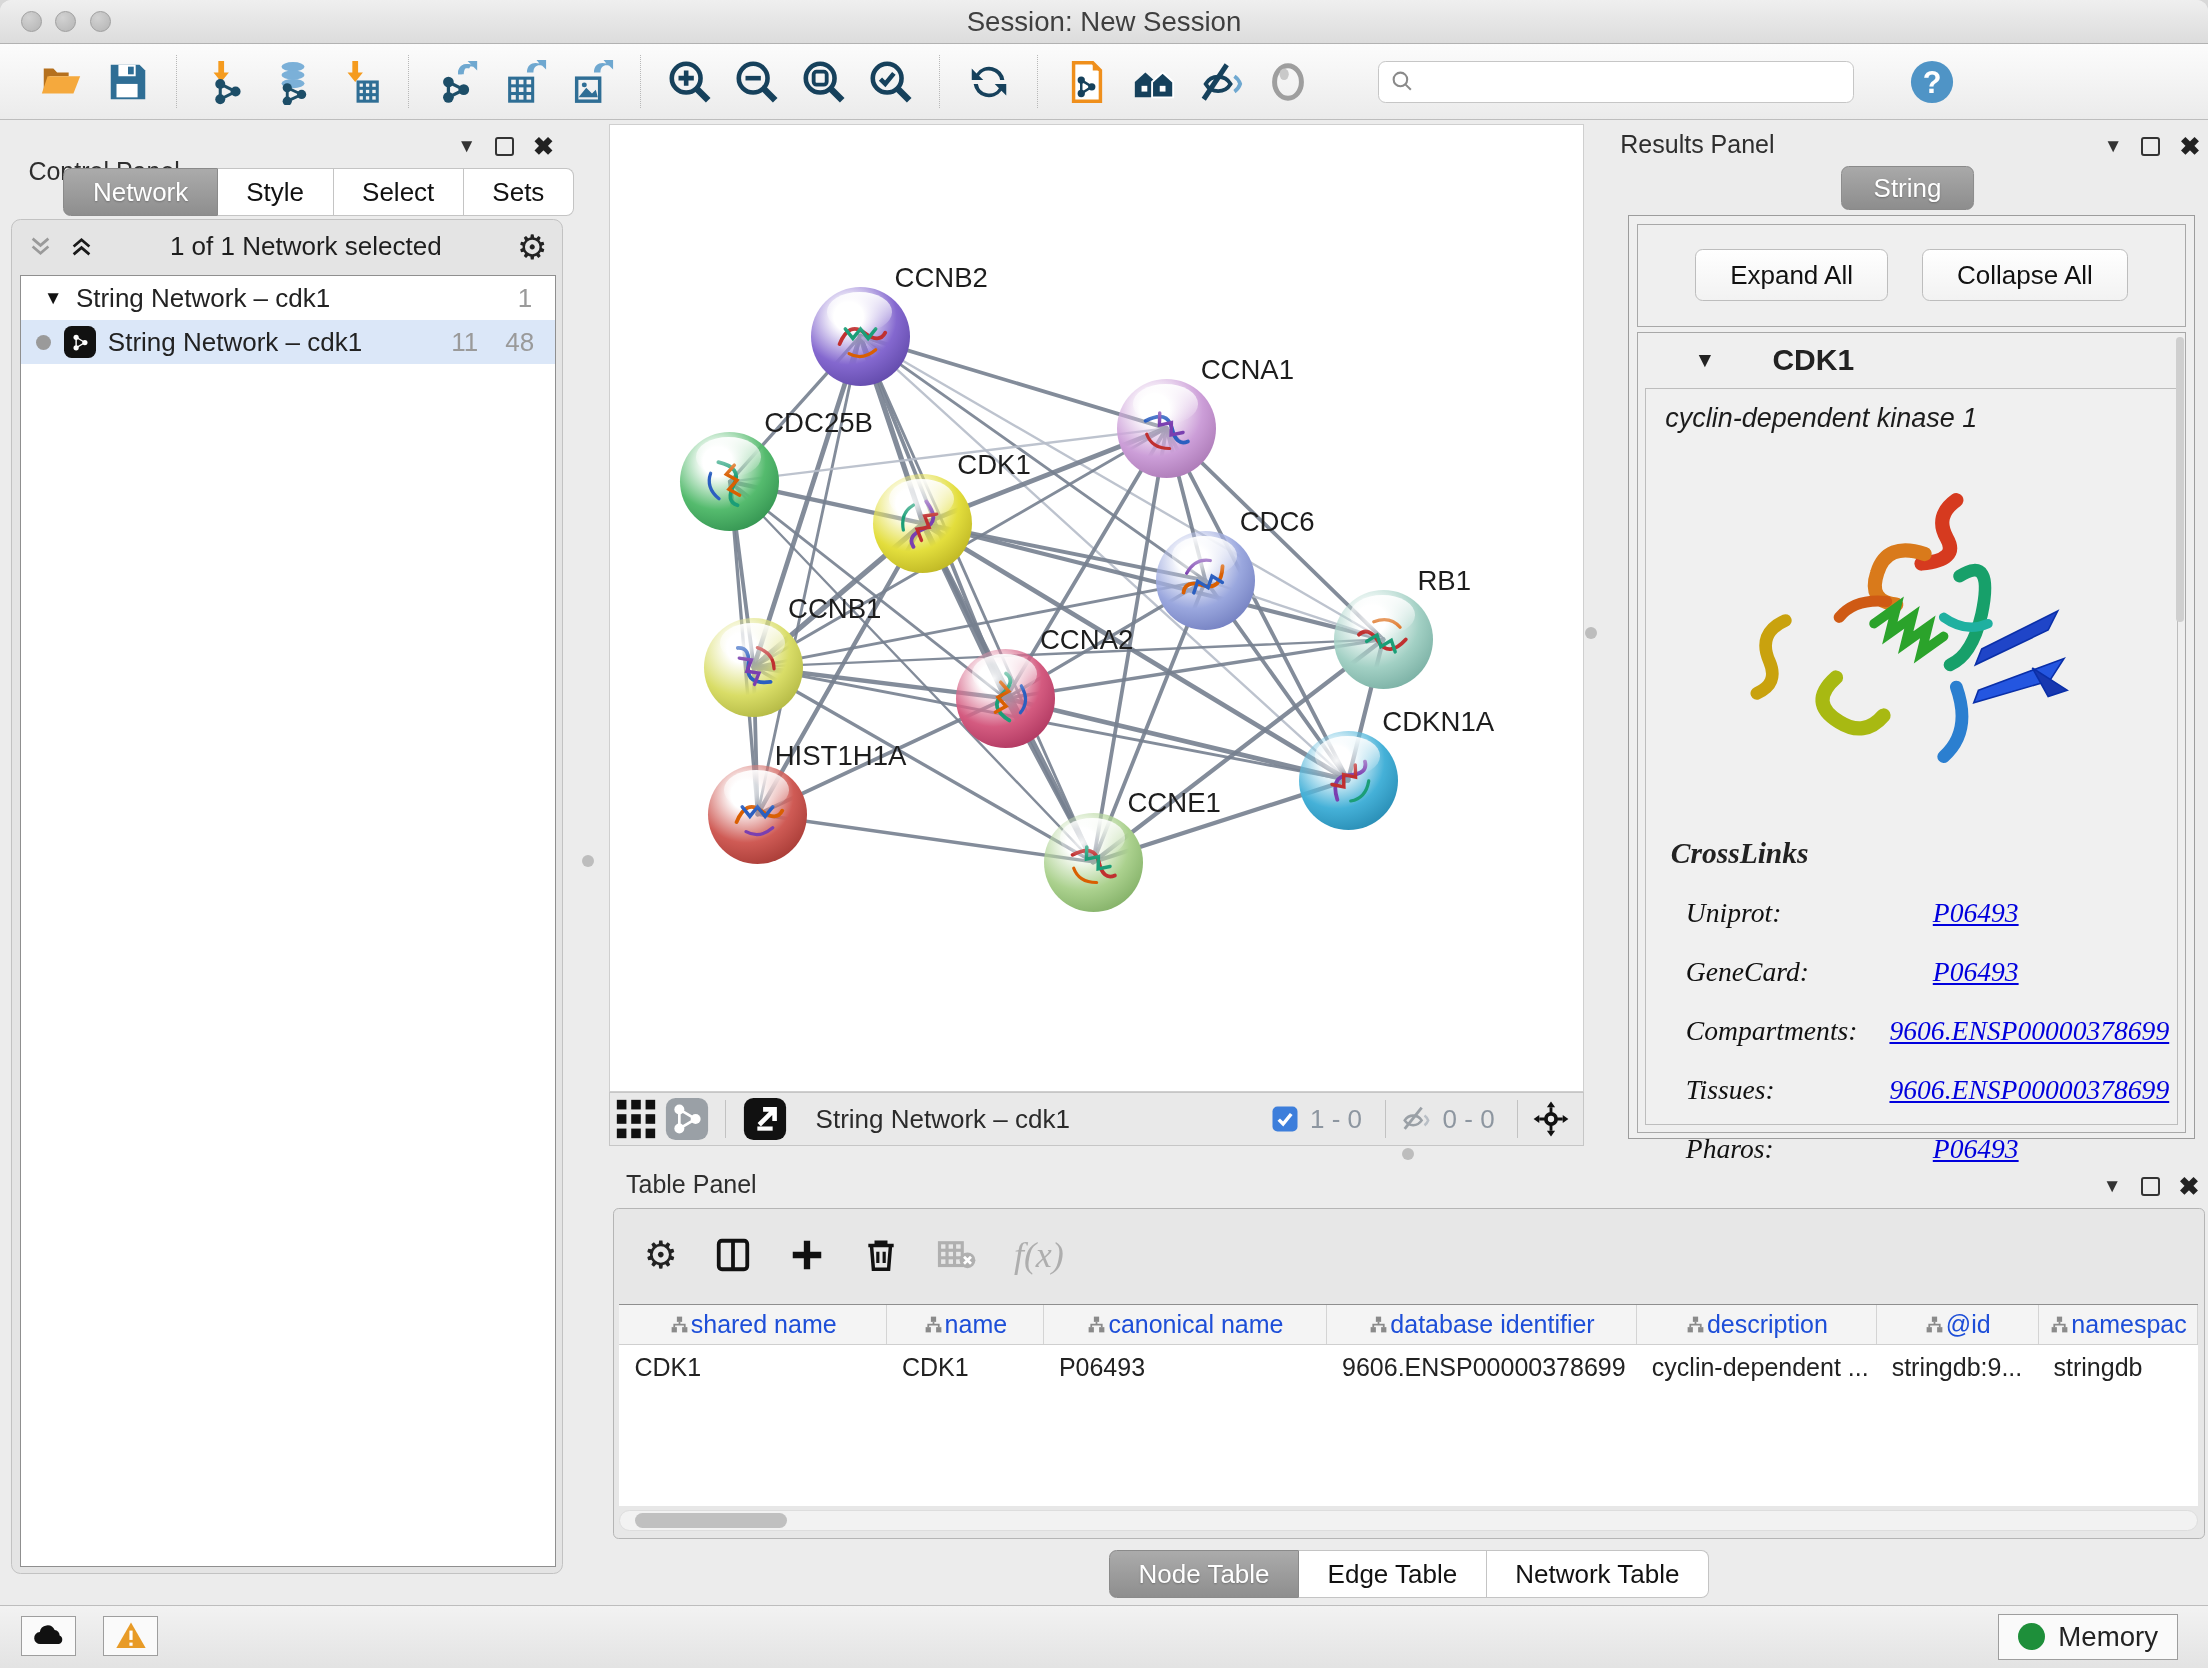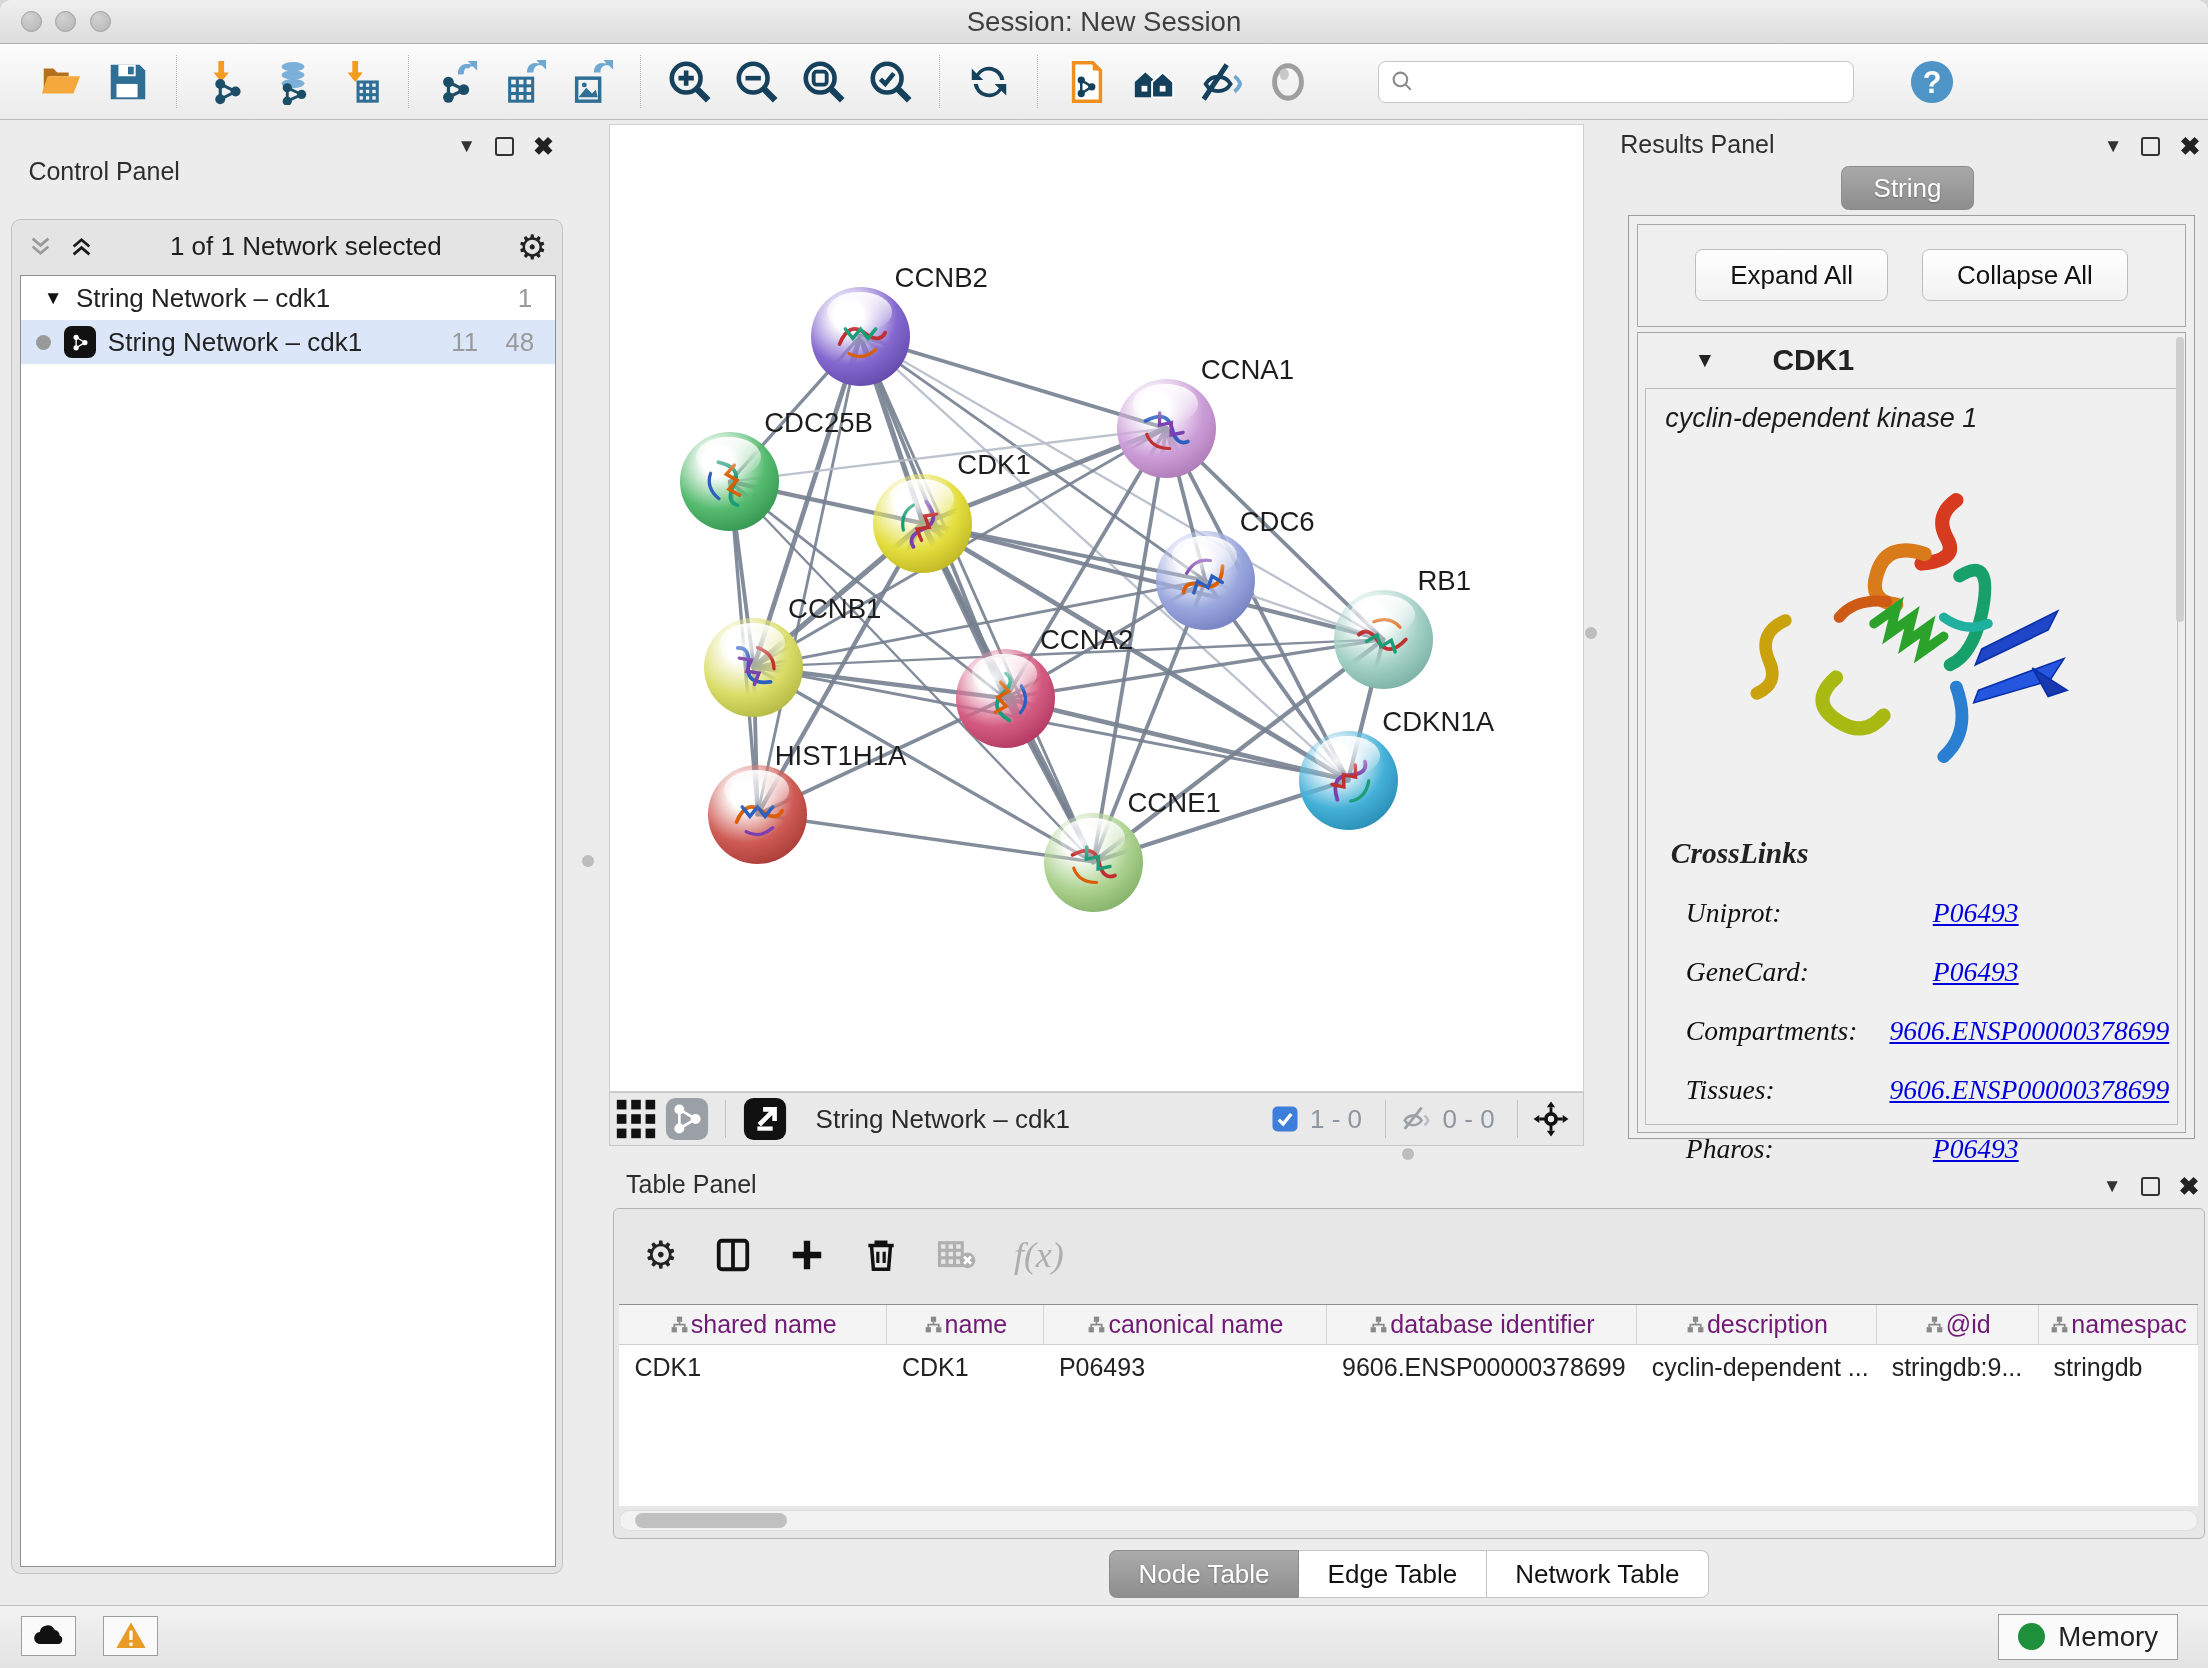--- a/index.html
+++ b/index.html
@@ -121,21 +121,21 @@
   .tp-head .pctrl { position:absolute; right:9.5px; top:9.5px; }
   .tp-box { position:absolute; left:3.8px; top:46px; width:1592px; height:331px;
     background:#e7e7e7; border:1px solid #b5b5b5; border-radius:5.7px; }
   .tp-toolbar { height:91px; display:flex; align-items:center; gap:36px; padding-left:30px; }
   .tp-toolbar .gear-glyph { font-size:38px; }
   .fx { font-family:"Liberation Serif", serif; font-style:italic; font-size:36px; color:#aeaeae; }
   .tgrid { position:absolute; left:5.7px; top:95px; width:1579px; height:202px; background:#fff;
     border-top:1.9px solid #8e8e8e; overflow:hidden; }
   .tgrid-head { display:flex; background:#f4f4f4; border-bottom:1px solid #cfcfcf; height:40px; }
   .th { display:flex; align-items:center; justify-content:center; gap:1px; font-size:25px;
-    color:#701a75; border-right:1px solid #d4d4d4; overflow:hidden; white-space:nowrap; }
+    color:#1d4ed8; border-right:1px solid #d4d4d4; overflow:hidden; white-space:nowrap; }
   .tgrid-row { display:flex; height:42px; }
   .td { font-size:25px; padding:7.6px 3.8px 0 15px; overflow:hidden; white-space:nowrap; }
   .hscroll { position:absolute; left:5.7px; top:301px; width:1579px; height:21px; background:#f2f2f2;
     border:1px solid #ddd; border-radius:10.5px; }
   .hscroll .thumb { position:absolute; left:15px; top:1.9px; width:152px; height:15px;
     background:#c0c0c0; border-radius:7.6px; }
   .tp-tabs { position:absolute; left:0; right:0; top:388px; display:flex; justify-content:center; }
   
   .statusbar { position:absolute; left:0; top:1605px; width:100%; height:63px;
     background:linear-gradient(#f2f2f2,#e3e3e3); border-top:1px solid #bdbdbd; }
@@ -337,20 +337,26 @@
 
   <div class="control-panel">
     <div class="cp-head">
       <span class="panel-title">Control Panel</span>
       <span class="pctrl">
         <span class="pc-min">▼</span>
         <span class="pc-max"></span>
         <span class="pc-close">✖</span>
       </span>
     </div>
+    <div class="cp-tabs tabrow" id="cp-tabs">
+        <span class="tab sel">Network</span>
+        <span class="tab">Style</span>
+        <span class="tab">Select</span>
+        <span class="tab">Sets</span>
+      </div>
     <div class="cp-body">
       <div class="cp-listhead">
         <span class="chev">
           <svg width="27" height="27" viewBox="0 0 24 24">
               <path d="M5 5l7 6 7-6M5 12l7 6 7-6" fill="none" stroke="#9a9a9a" stroke-width="2.4"></path>
             </svg>
           <svg width="27" height="27" viewBox="0 0 24 24">
               <path d="M5 19l7-6 7 6M5 12l7-6 7 6" fill="none" stroke="#1a1a1a" stroke-width="2.4"></path>
             </svg>
         </span>

